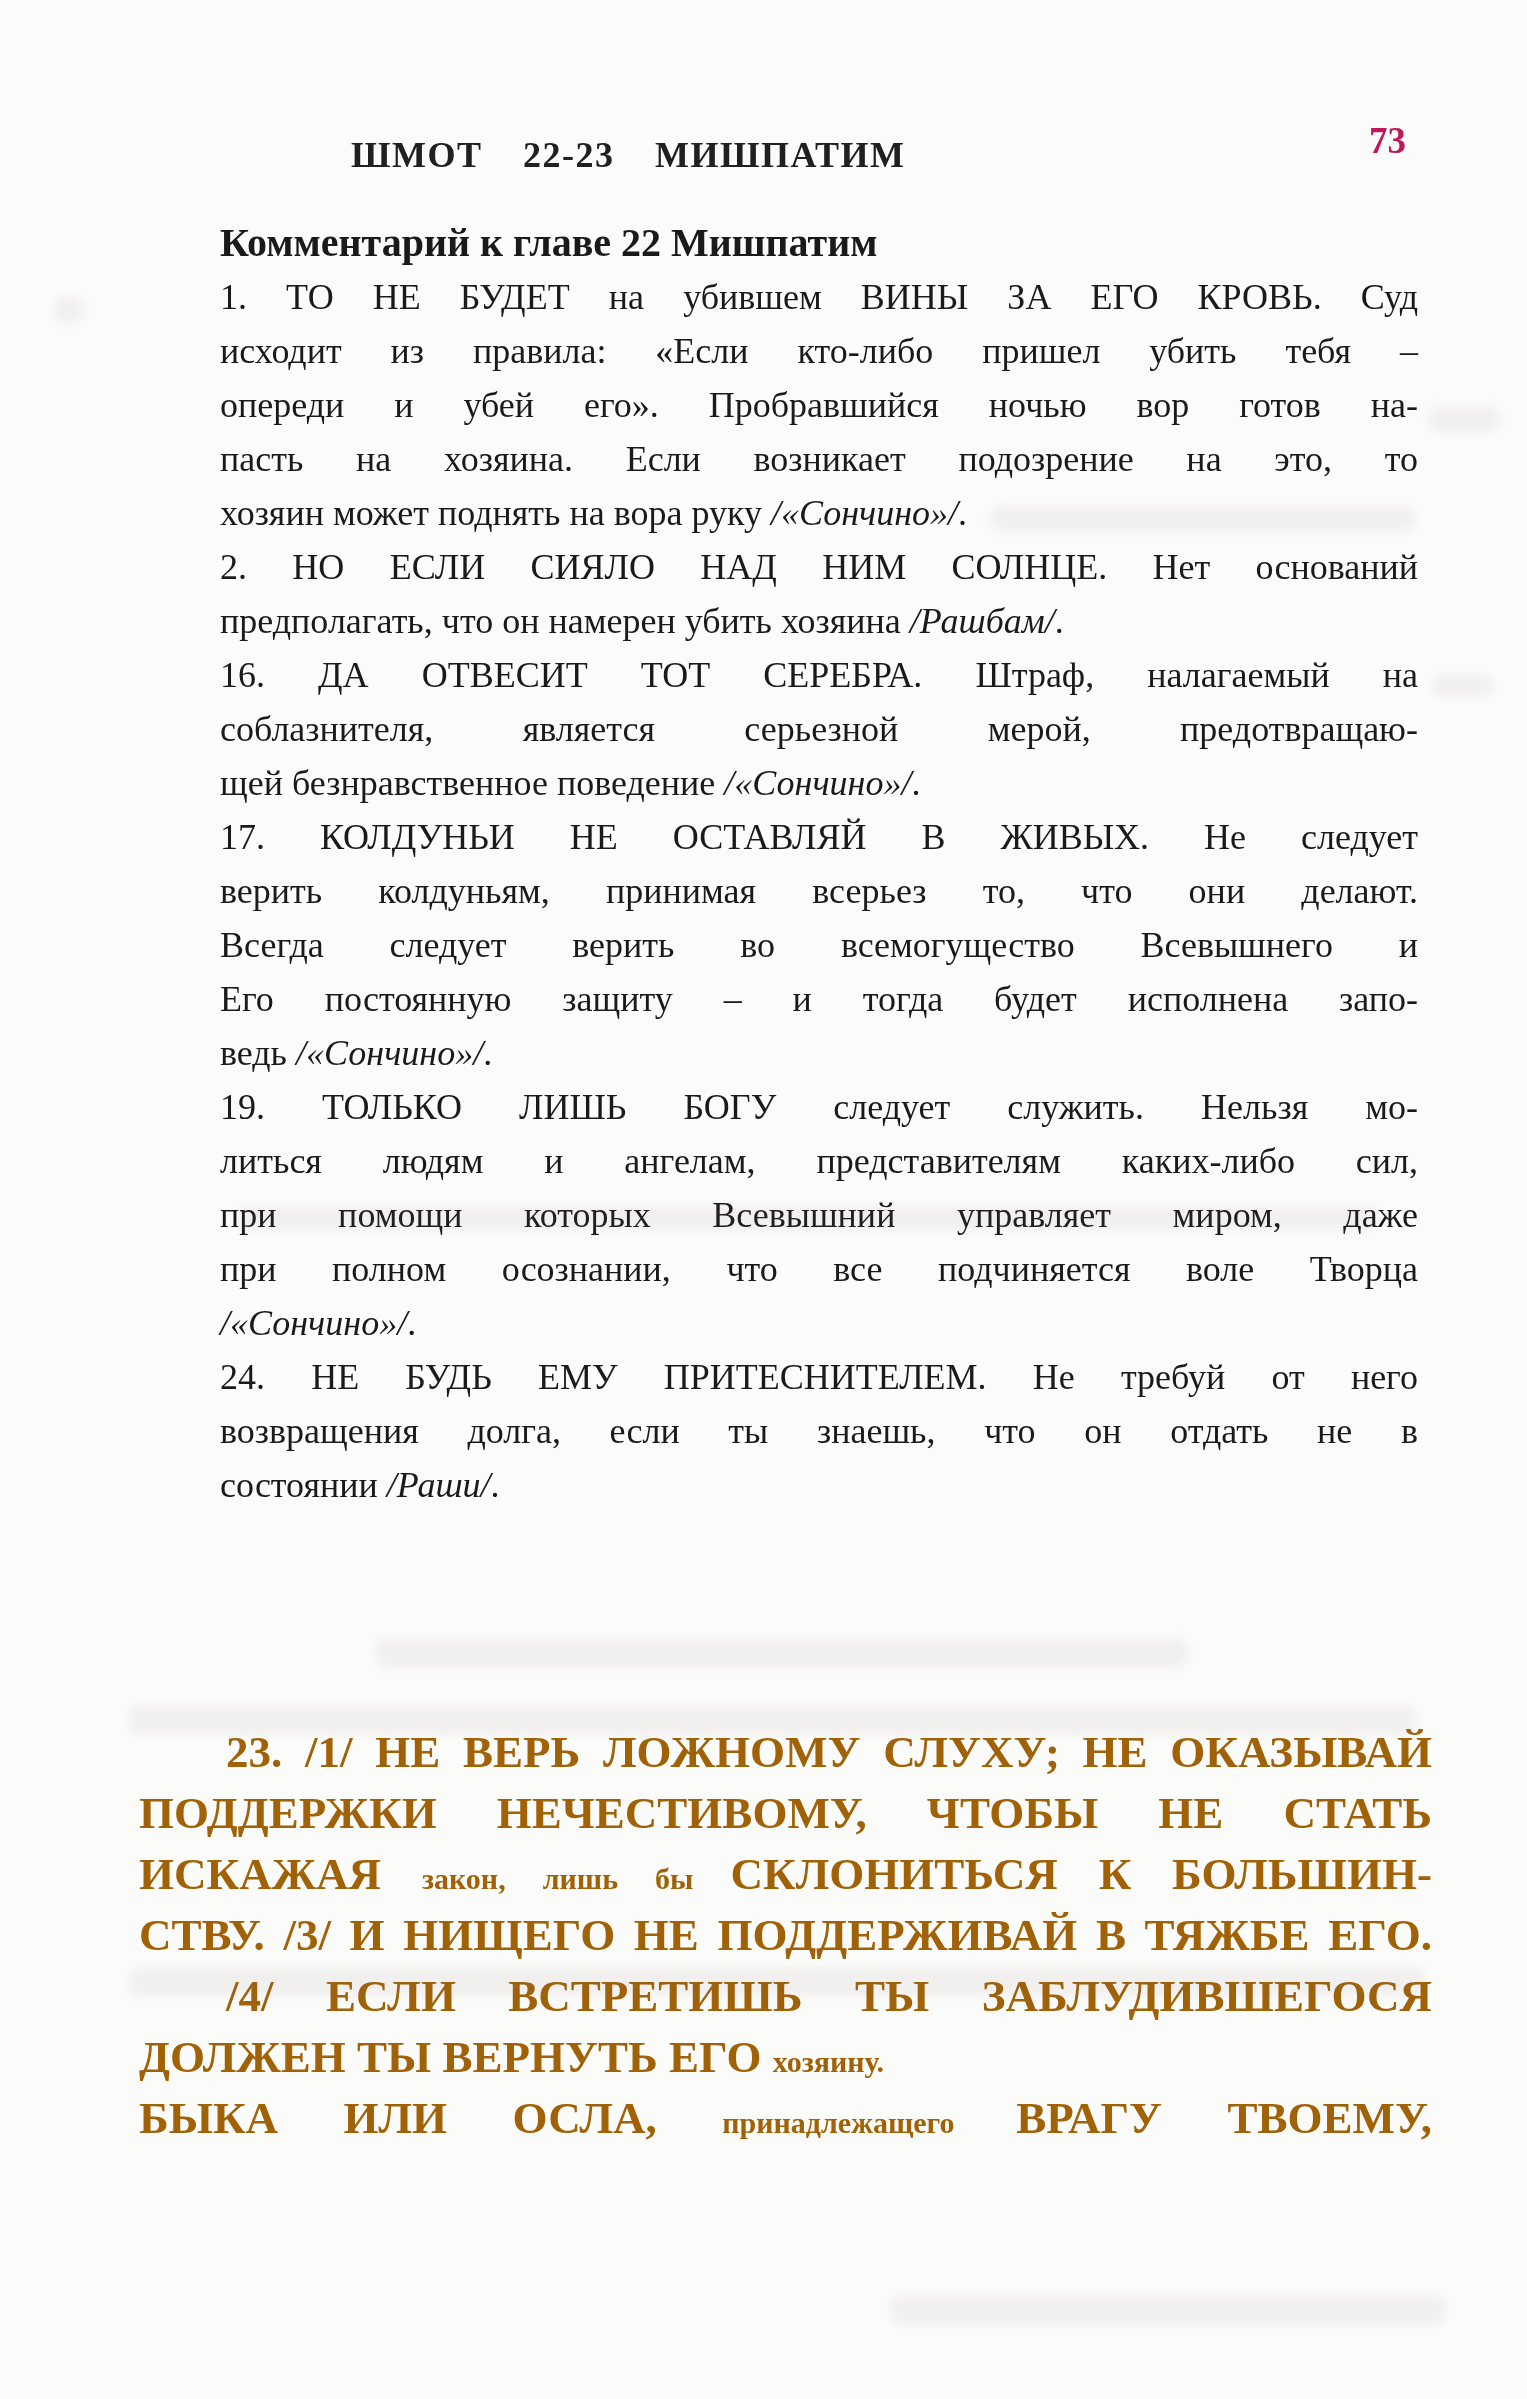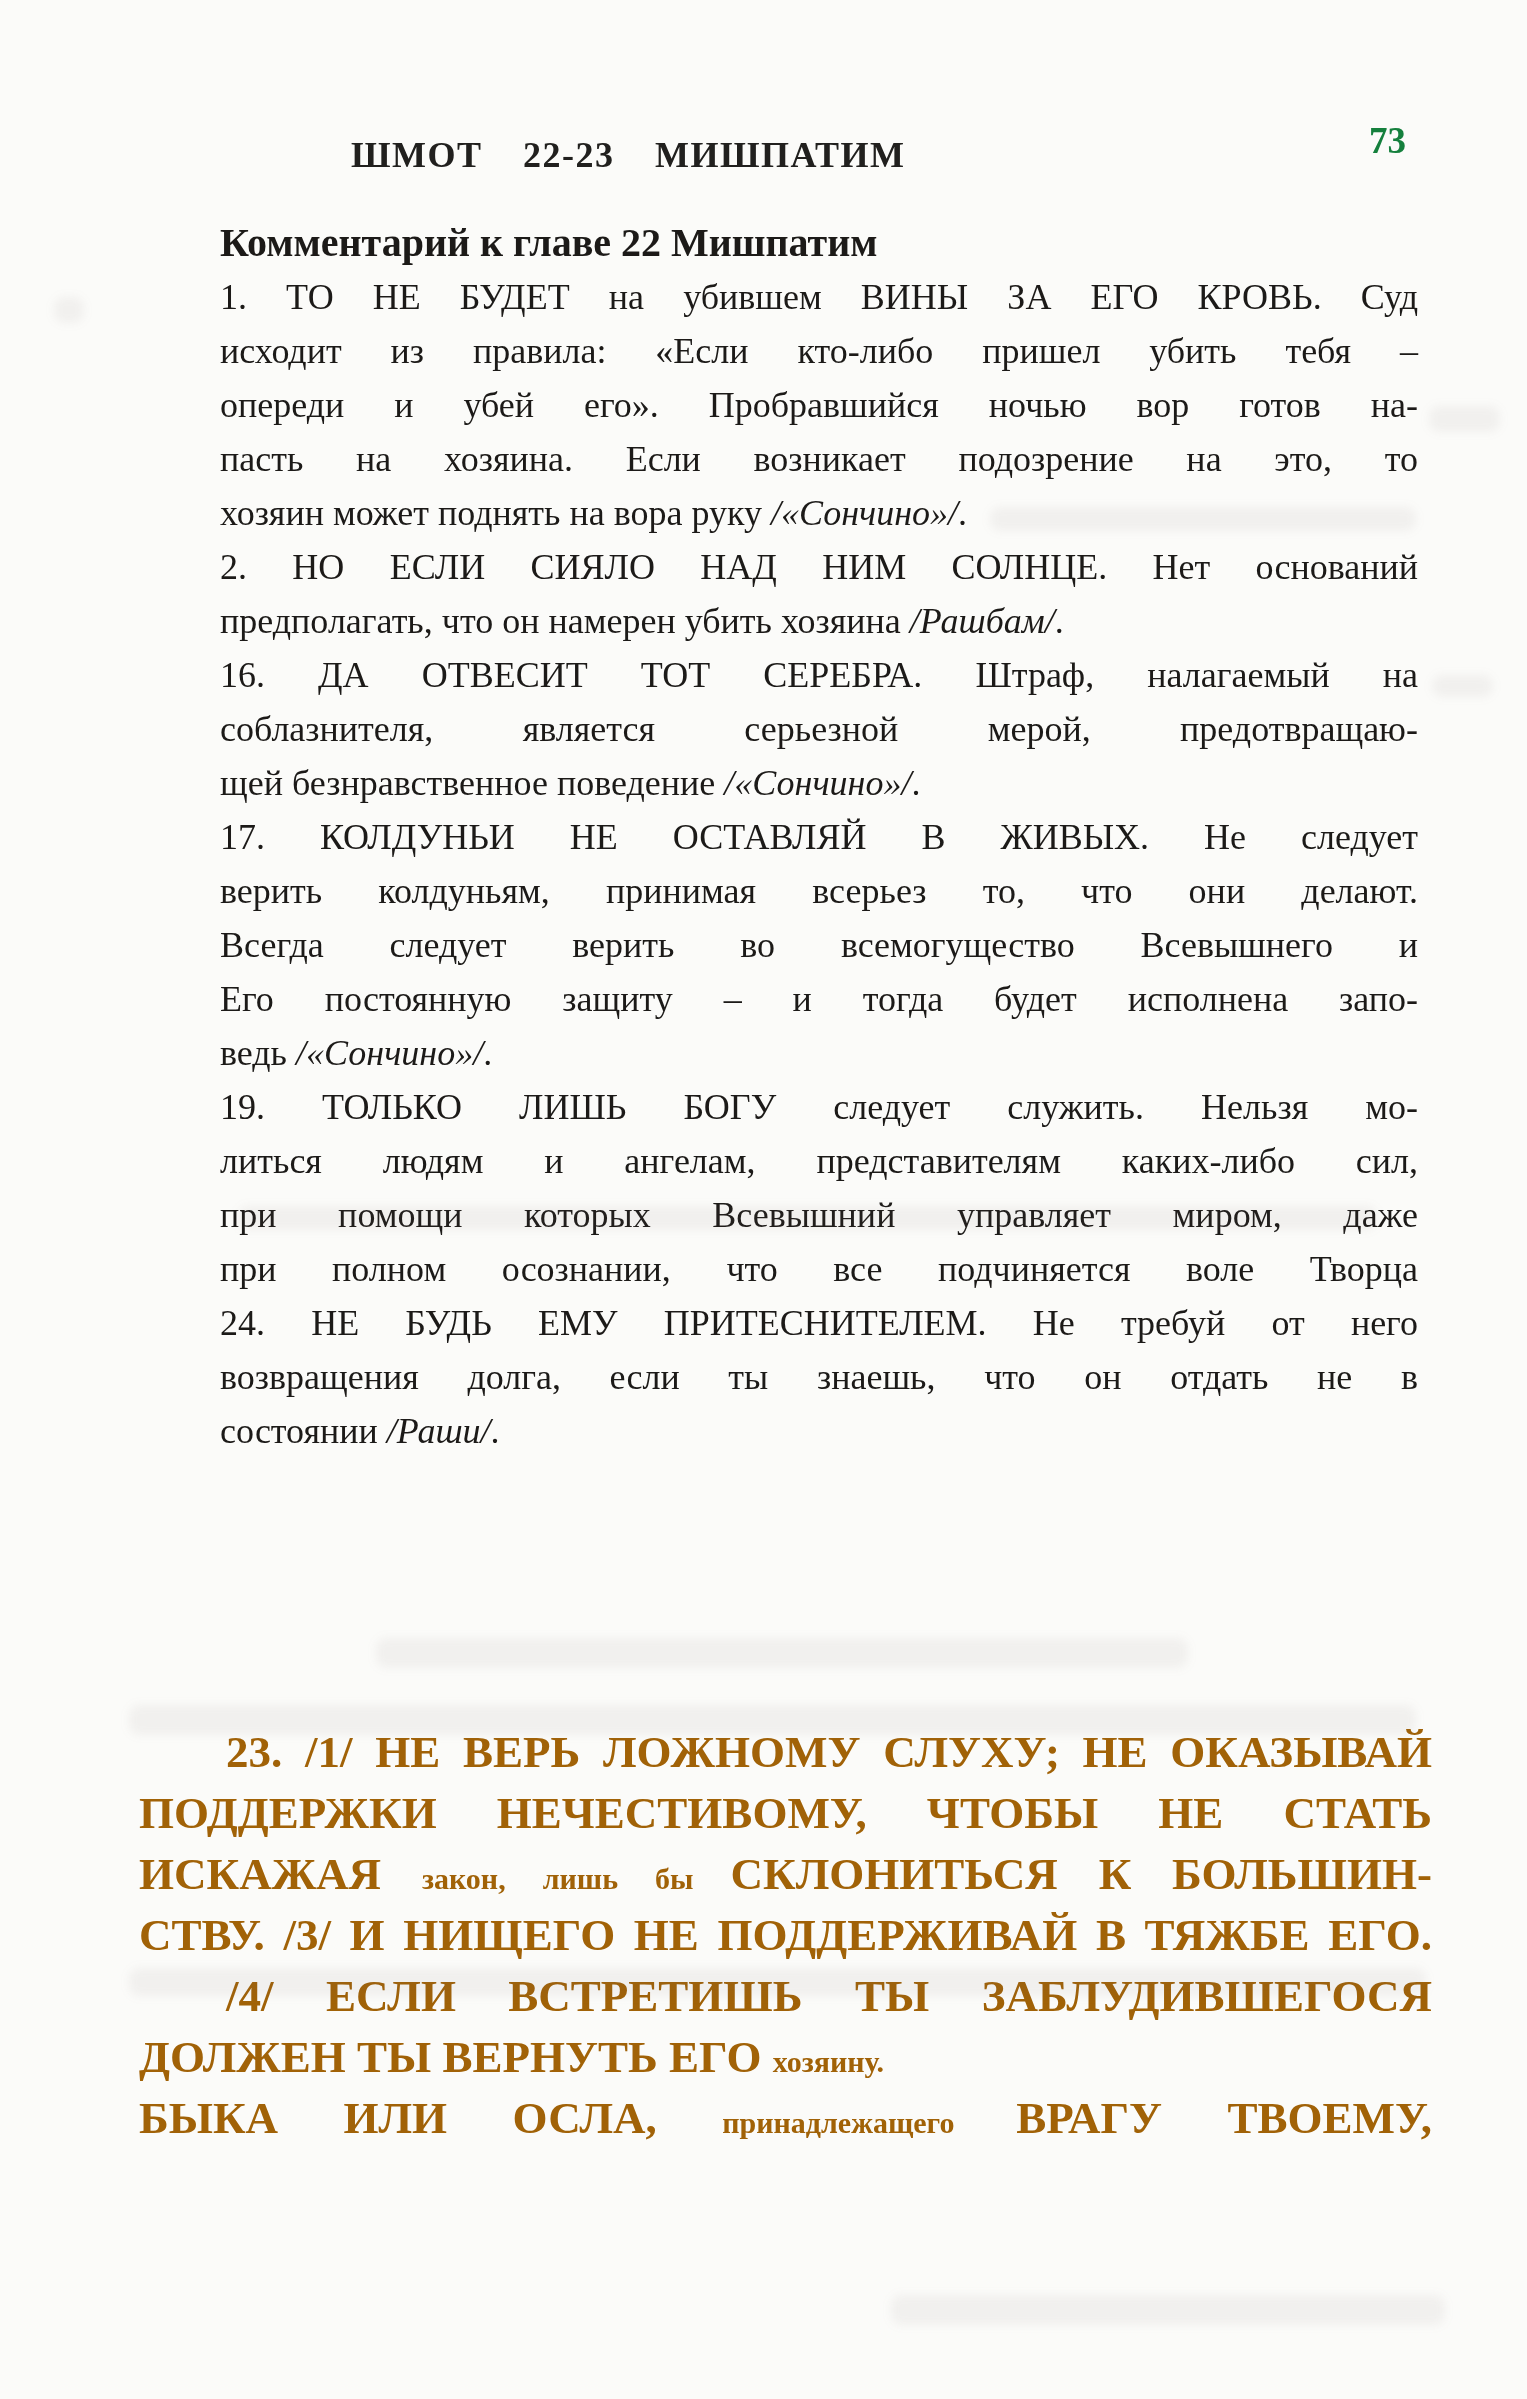--- a/index.html
+++ b/index.html
@@ -5,21 +5,21 @@
   html,body{margin:0;padding:0;background:#ffffff;}
   .page{
     position:relative;width:1528px;height:2400px;background:#fbfbf9;
     font-family:"Liberation Serif", serif;color:#1c1a18;overflow:hidden;
   }
   .hdr{
     position:absolute;top:134px;left:351px;font-size:36px;font-weight:bold;
     letter-spacing:1.5px;word-spacing:30px;white-space:nowrap;color:#21201e;
   }
   .pageno{
-    position:absolute;top:119px;left:1369px;font-size:37px;font-weight:bold;color:#15803d;
+    position:absolute;top:119px;left:1369px;font-size:37px;font-weight:bold;color:#be185d;
   }
   .commentary{
     position:absolute;left:220px;top:216px;width:1198px;
     font-size:36px;line-height:54px;
   }
   .commentary .ln{height:54px;white-space:nowrap;}
   .verse{
     position:absolute;left:139px;top:1722px;width:1293px;
     font-size:45px;line-height:61px;font-weight:bold;color:#a16207;
   }
@@ -58,20 +58,21 @@
       <div class="ln l"><span>щей безнравственное поведение </span><span class="i">/«Сончино»/</span><span>.</span></div>
       <div class="ln j"><span>17. КОЛДУНЬИ НЕ ОСТАВЛЯЙ В ЖИВЫХ. Не следует</span></div>
       <div class="ln j"><span>верить колдуньям, принимая всерьез то, что они делают.</span></div>
       <div class="ln j"><span>Всегда следует верить во всемогущество Всевышнего и</span></div>
       <div class="ln j"><span>Его постоянную защиту – и тогда будет исполнена запо-</span></div>
       <div class="ln l"><span>ведь </span><span class="i">/«Сончино»/</span><span>.</span></div>
       <div class="ln j"><span>19. ТОЛЬКО ЛИШЬ БОГУ следует служить. Нельзя мо-</span></div>
       <div class="ln j"><span>литься людям и ангелам, представителям каких-либо сил,</span></div>
       <div class="ln j"><span>при помощи которых Всевышний управляет миром, даже</span></div>
       <div class="ln j"><span>при полном осознании, что все подчиняется воле Творца</span></div>
+      <div class="ln l"><span class="i">/«Сончино»/</span><span>.</span></div>
       <div class="ln j"><span>24. НЕ БУДЬ ЕМУ ПРИТЕСНИТЕЛЕМ. Не требуй от него</span></div>
       <div class="ln j"><span>возвращения долга, если ты знаешь, что он отдать не в</span></div>
       <div class="ln l"><span>состоянии </span><span class="i">/Раши/</span><span>.</span></div>
     </div>
 
   <div class="verse">
       <div class="ln j" style="text-indent: 87px;"><span>23. /1/ НЕ ВЕРЬ ЛОЖНОМУ СЛУХУ; НЕ ОКАЗЫВАЙ</span></div>
       <div class="ln j"><span>ПОДДЕРЖКИ НЕЧЕСТИВОМУ, ЧТОБЫ НЕ СТАТЬ</span></div>
       <div class="ln j"><span>ИСКАЖАЯ </span><span class="s">закон, лишь бы </span><span>СКЛОНИТЬСЯ К БОЛЬШИН-</span></div>
       <div class="ln j"><span>СТВУ. /3/ И НИЩЕГО НЕ ПОДДЕРЖИВАЙ В ТЯЖБЕ ЕГО.</span></div>

